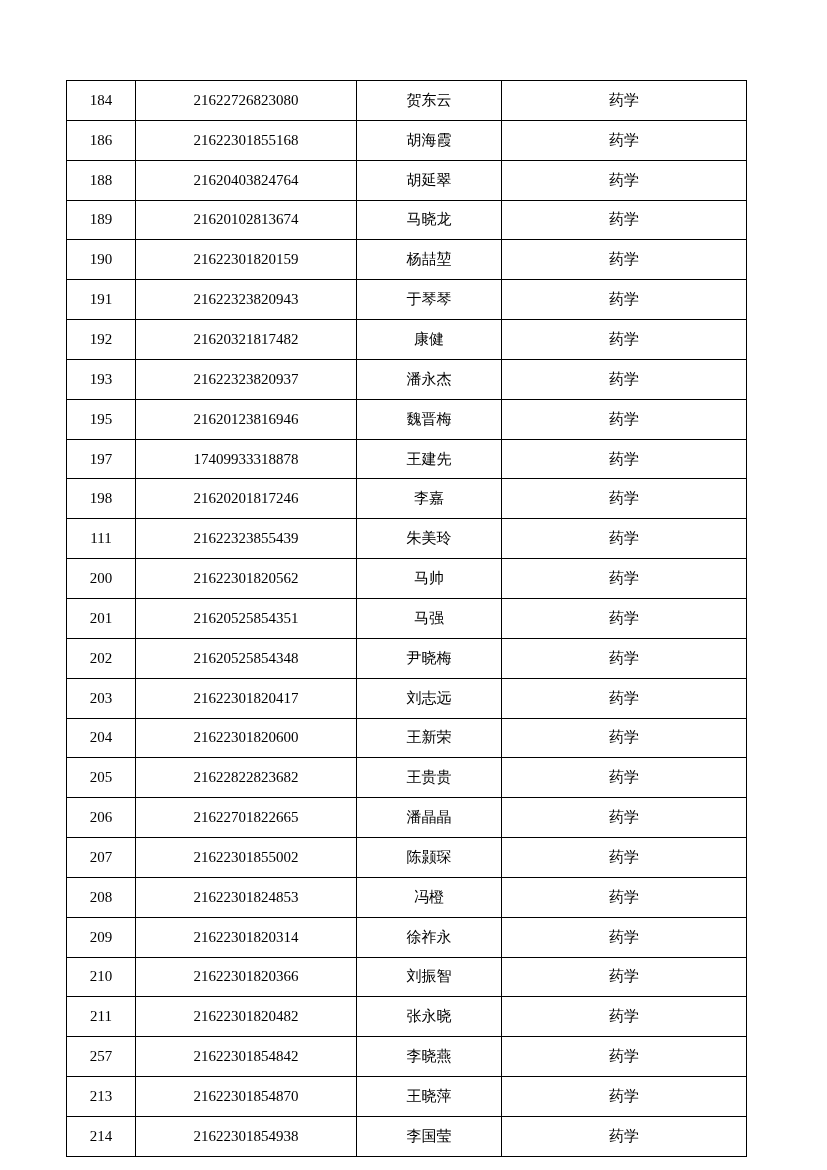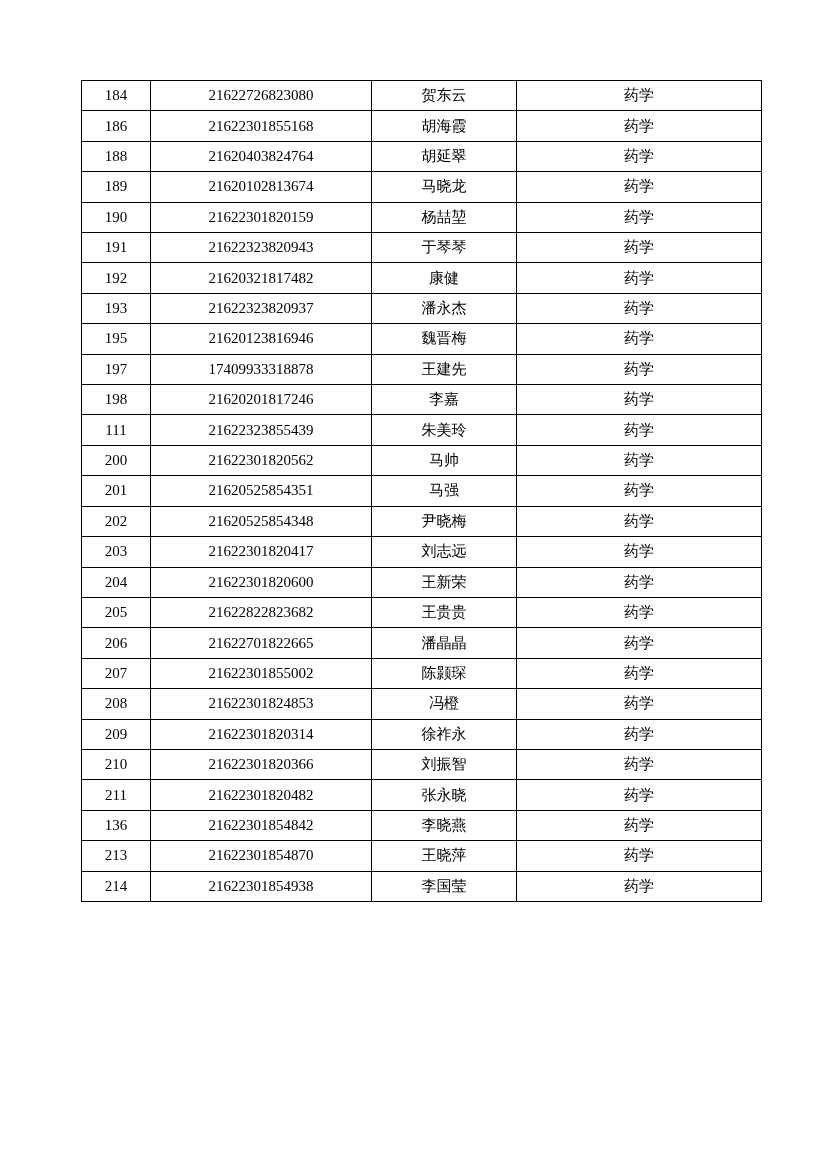--- a/index.html
+++ b/index.html
@@ -10,24 +10,24 @@
   }
   .page {
     position: relative;
     width: 827px;
     height: 1170px;
     background: #ffffff;
     overflow: hidden;
   }
   table.roster {
     position: absolute;
-    left: 81px;
+    left: 66px;
     top: 80px;
     width: 680px;
-    height: 822px;
+    height: 1077px;
     border-collapse: collapse;
     table-layout: fixed;
   }
   table.roster td {
     border: 1px solid #000000;
     text-align: center;
     vertical-align: middle;
     font-size: 15px;
     line-height: 1;
     color: #000000;
@@ -190,21 +190,21 @@
           <td>刘振智</td>
           <td>药学</td>
         </tr>
         <tr>
           <td>211</td>
           <td>21622301820482</td>
           <td>张永晓</td>
           <td>药学</td>
         </tr>
         <tr>
-          <td>136</td>
+          <td>257</td>
           <td>21622301854842</td>
           <td>李晓燕</td>
           <td>药学</td>
         </tr>
         <tr>
           <td>213</td>
           <td>21622301854870</td>
           <td>王晓萍</td>
           <td>药学</td>
         </tr>

